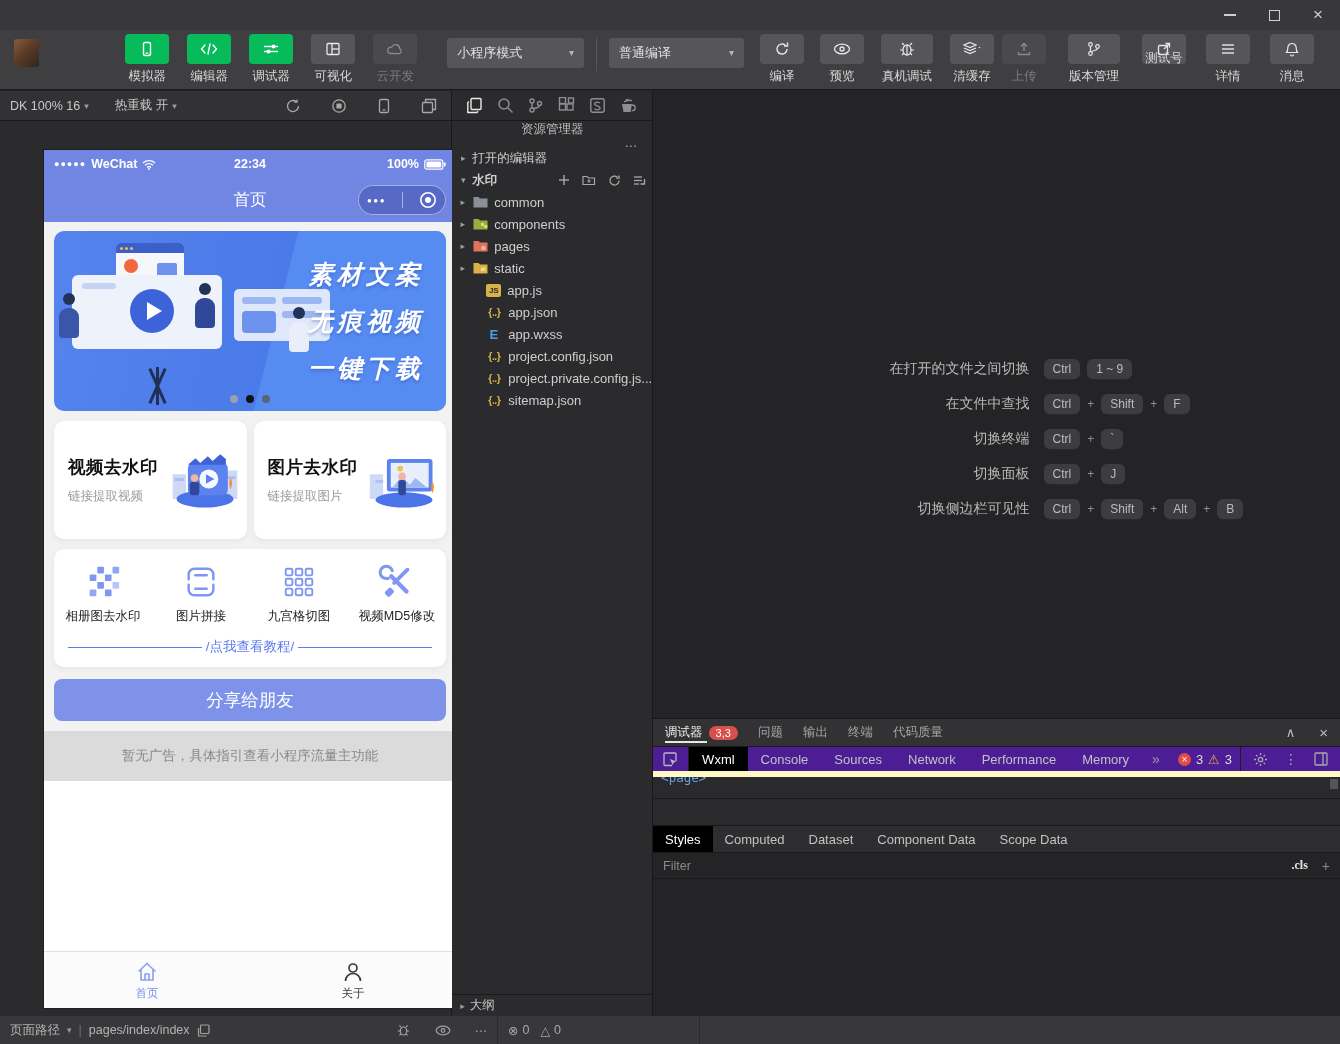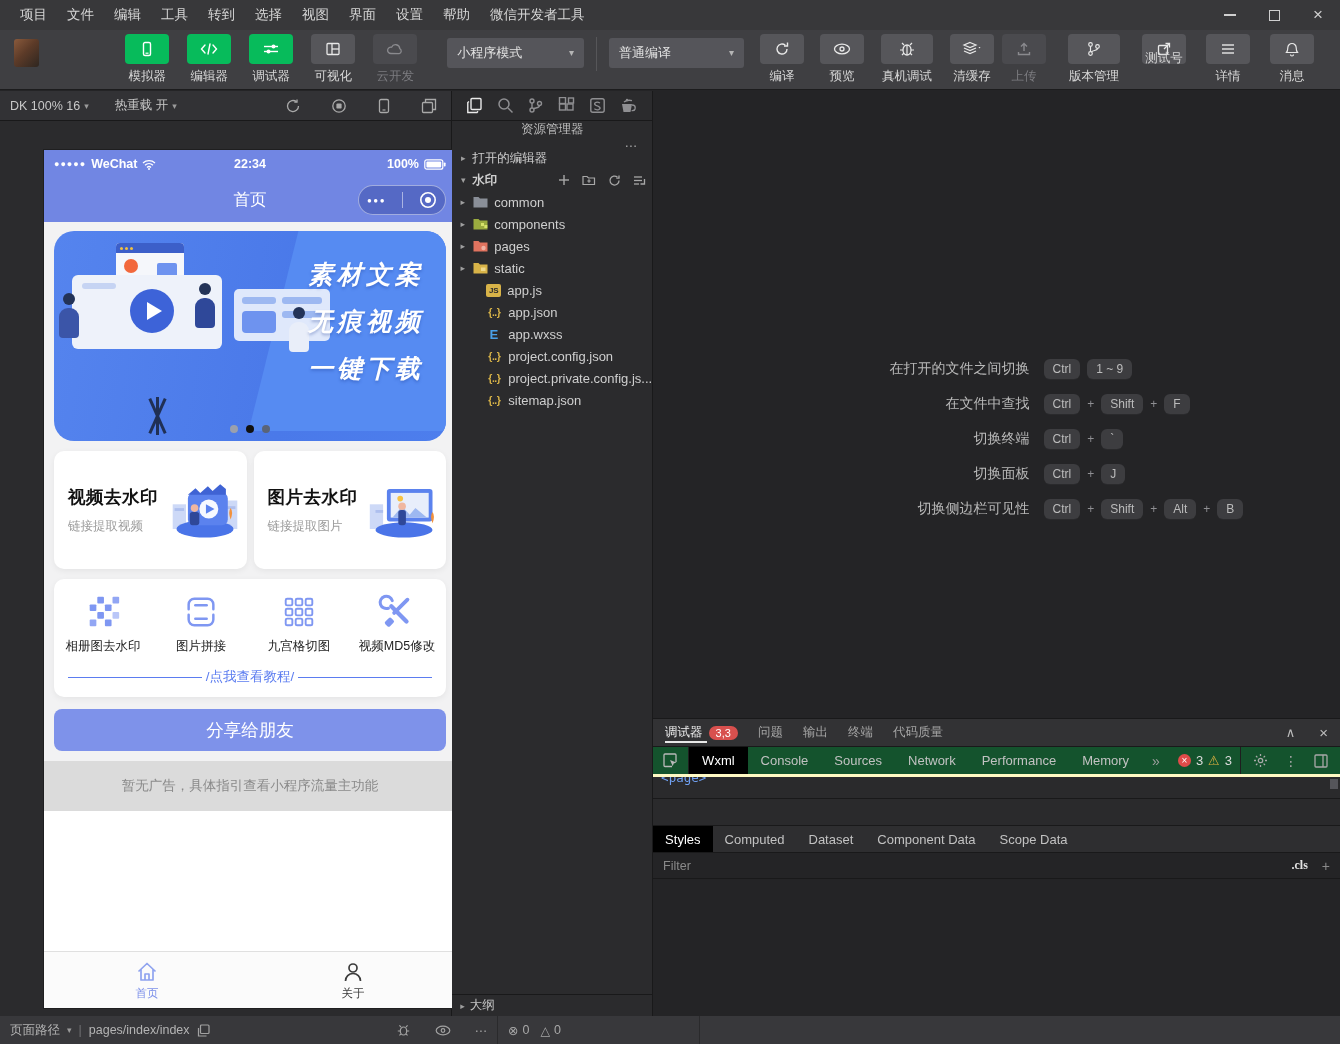--- a/index.html
+++ b/index.html
@@ -68,21 +68,21 @@
   .p-status .right { margin-left:auto; display:flex; align-items:center; gap:5px; z-index:1;}
   .p-nav { height:44px; background:var(--phone-blue); color:#fff; position:relative;
            display:flex; align-items:center; justify-content:center; font-size:16.5px; }
   .capsule { position:absolute; right:10px; top:7px; width:88px; height:30px; border-radius:15px;
              background:rgba(50,70,160,.45); border:1px solid rgba(255,255,255,.45);
              display:flex; align-items:center; justify-content:space-around; color:#fff; }
   .capsule .cap-div { width:1px; height:16px; background:rgba(255,255,255,.5); }
   .capsule .cap-dots { font-size:8px; letter-spacing:1.5px; }
   .p-body { flex:1; background:#f2f2f3; position:relative; display:flex; flex-direction:column; }
 
-  .banner { margin:9px 10px 0 10px; height:210px; border-radius:20px; position:relative; overflow:hidden;
+  .banner { margin:9px 10px 0 10px; height:180px; border-radius:10px; position:relative; overflow:hidden;
             background:linear-gradient(100deg,#5584ee 0%, #4a79e9 60%, #4d7eed 100%); }
   .banner .stripe { position:absolute; right:-30px; top:-20px; width:200px; height:220px;
                     background:#568bf2; transform:skewX(-14deg); }
   .banner .slogan { position:absolute; right:22px; top:20px; text-align:center; color:#fff;
                     font-weight:bold; font-style:italic; font-size:25px; letter-spacing:4px;
                     text-shadow:0 2px 3px rgba(30,60,150,.35); line-height:47px;}
   .b-win { position:absolute; left:62px; top:12px; width:68px; height:56px; background:#f5f7fb; border-radius:4px; }
   .b-win .bw-bar { height:10px; background:#3c5fc9; border-radius:4px 4px 0 0; display:flex; align-items:center; gap:2px; padding-left:4px;}
   .b-win .bw-bar i { width:3px; height:3px; border-radius:50%; background:#f0c040; display:block;}
   .b-win .bw-c { position:absolute; left:8px; top:16px; width:14px; height:14px; border-radius:50%; background:#f2683c; }
@@ -165,21 +165,21 @@
 
   
   .debug-panel { height:298px; border-top:1px solid #19191a; display:flex; flex-direction:column; background:#2c2c2e;}
   .dbg-header { height:28px; display:flex; align-items:center; padding:0 12px; gap:20px; background:#323234;
                 border-bottom:1px solid #19191a; font-size:12.5px; color:#a5a5a5;}
   .dbg-tab { display:flex; align-items:center; gap:6px; height:100%; position:relative;}
   .dbg-tab.active { color:#f0f0f0; }
   .dbg-tab.active::after { content:""; position:absolute; bottom:3px; left:0; width:42px; height:2px; background:#e8e8e8;}
   .badge { background:#d8504e; color:#fff; border-radius:9px; padding:1px 7px; font-size:11px; }
   .dbg-header .hdr-actions { margin-left:auto; display:flex; gap:24px; color:#bdbdbd; font-size:13px; align-items:center;}
-  .devtools-row { height:30px; background:#14532d; display:flex; align-items:stretch; border-bottom:3px solid #fef9c3;
+  .devtools-row { height:30px; background:#4c1d95; display:flex; align-items:stretch; border-bottom:6px solid #fef9c3;
                   font-size:13px; color:#c2c2c2; }
   .dt-inspect { width:36px; display:flex; align-items:center; justify-content:center; border-right:1px solid #1e1e1f; color:#b9b9b9;}
   .dt-tab { display:flex; align-items:center; padding:0 13px; }
   .dt-tab.active { background:#000; color:#fff; }
   .dt-more { display:flex; align-items:center; padding:0 10px; color:#9f9f9f; font-size:14px;}
   .dt-errs { display:flex; align-items:center; gap:5px; padding:0 8px; color:#dcdcdc; }
   .err-circ { width:13px; height:13px; border-radius:50%; background:#e04b49; color:#fff; font-size:10px;
               display:flex; align-items:center; justify-content:center; }
   .warn-tri { color:#e2b341; font-size:13px; }
   .dt-right { margin-left:auto; display:flex; align-items:center; gap:16px; padding:0 12px; color:#a8a8a8;
@@ -209,33 +209,20 @@
   .sb-left .sb-icons { margin-left:auto; display:flex; gap:24px; align-items:center; color:#a2a2a2;}
   .sb-mid { width:202px; display:flex; align-items:center; gap:5px; padding:0 10px; height:100%; border-right:1px solid #2a2a2c; color:#a8a8a8;}
   .g4 { display:flex; gap:4px; align-items:center;}
 </style>
 </head>
 <body>
 
 <div id="app" style="--accent-green: #07bb5b; --phone-blue: #7186e3; --periwinkle: #7e92ea; --link-blue: #5b7cf0;">
 
   <div class="titlebar">
-    <div class="menus">
-      <span class="menu-item">项目</span>
-      <span class="menu-item">文件</span>
-      <span class="menu-item">编辑</span>
-      <span class="menu-item">工具</span>
-      <span class="menu-item">转到</span>
-      <span class="menu-item">选择</span>
-      <span class="menu-item">视图</span>
-      <span class="menu-item">界面</span>
-      <span class="menu-item">设置</span>
-      <span class="menu-item">帮助</span>
-      <span class="menu-item">微信开发者工具</span>
-    </div>
     <div class="win-controls">
       <span class="win-btn">
           <i class="min-glyph"></i>
         </span>
       <span class="win-btn">
           <i class="max-glyph"></i>
         </span>
       <span class="win-btn close">×</span>
     </div>
   </div>

